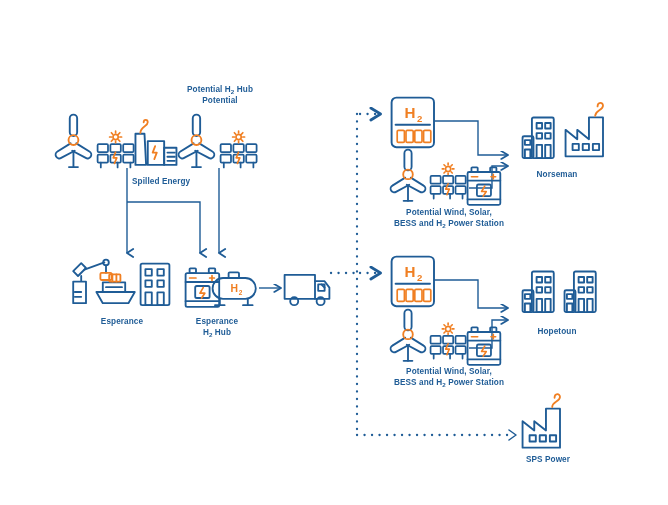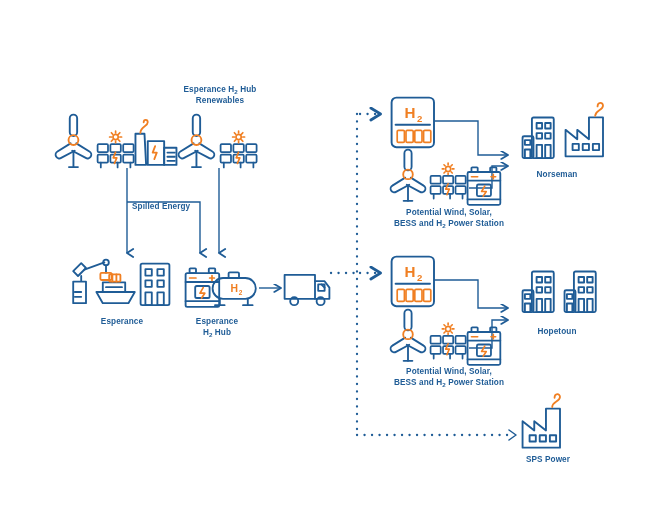--- a/index.html
+++ b/index.html
@@ -385,25 +385,25 @@
         <rect x="24" y="40" width="8" height="8"></rect>
         <rect x="37" y="40" width="8" height="8"></rect>
         <path d="M40,4 C40,-3 50,-3 50,-9 C50,-14 43,-14 43,-8" stroke="#F07F22" stroke-width="2.3"></path>
       </g>
     </g>
 
   </svg>
 
 
   <div class="lbl" style="left:165px; top:85px; width:110px;">
-    <span>Esperance H</span><sub>2</sub><span> Hub</span><br>
-    <span>Renewables</span>
+    <span>Potential H</span><sub>2</sub><span> Hub</span><br>
+    <span>Potential</span>
   </div>
 
-  <div class="lbl lbl-left" style="left:132px; top:202px;">Spilled Energy</div>
+  <div class="lbl lbl-left" style="left:132px; top:177px;">Spilled Energy</div>
 
   <div class="lbl" style="left:72px; top:317px; width:100px;">Esperance</div>
 
   <div class="lbl" style="left:170px; top:317px; width:94px;">
     <span>Esperance</span><br>
     <span>H</span><sub>2</sub><span> Hub</span>
   </div>
 
   <div class="lbl" style="left:378px; top:208px; width:142px;">
     <span>Potential Wind, Solar,</span><br>

